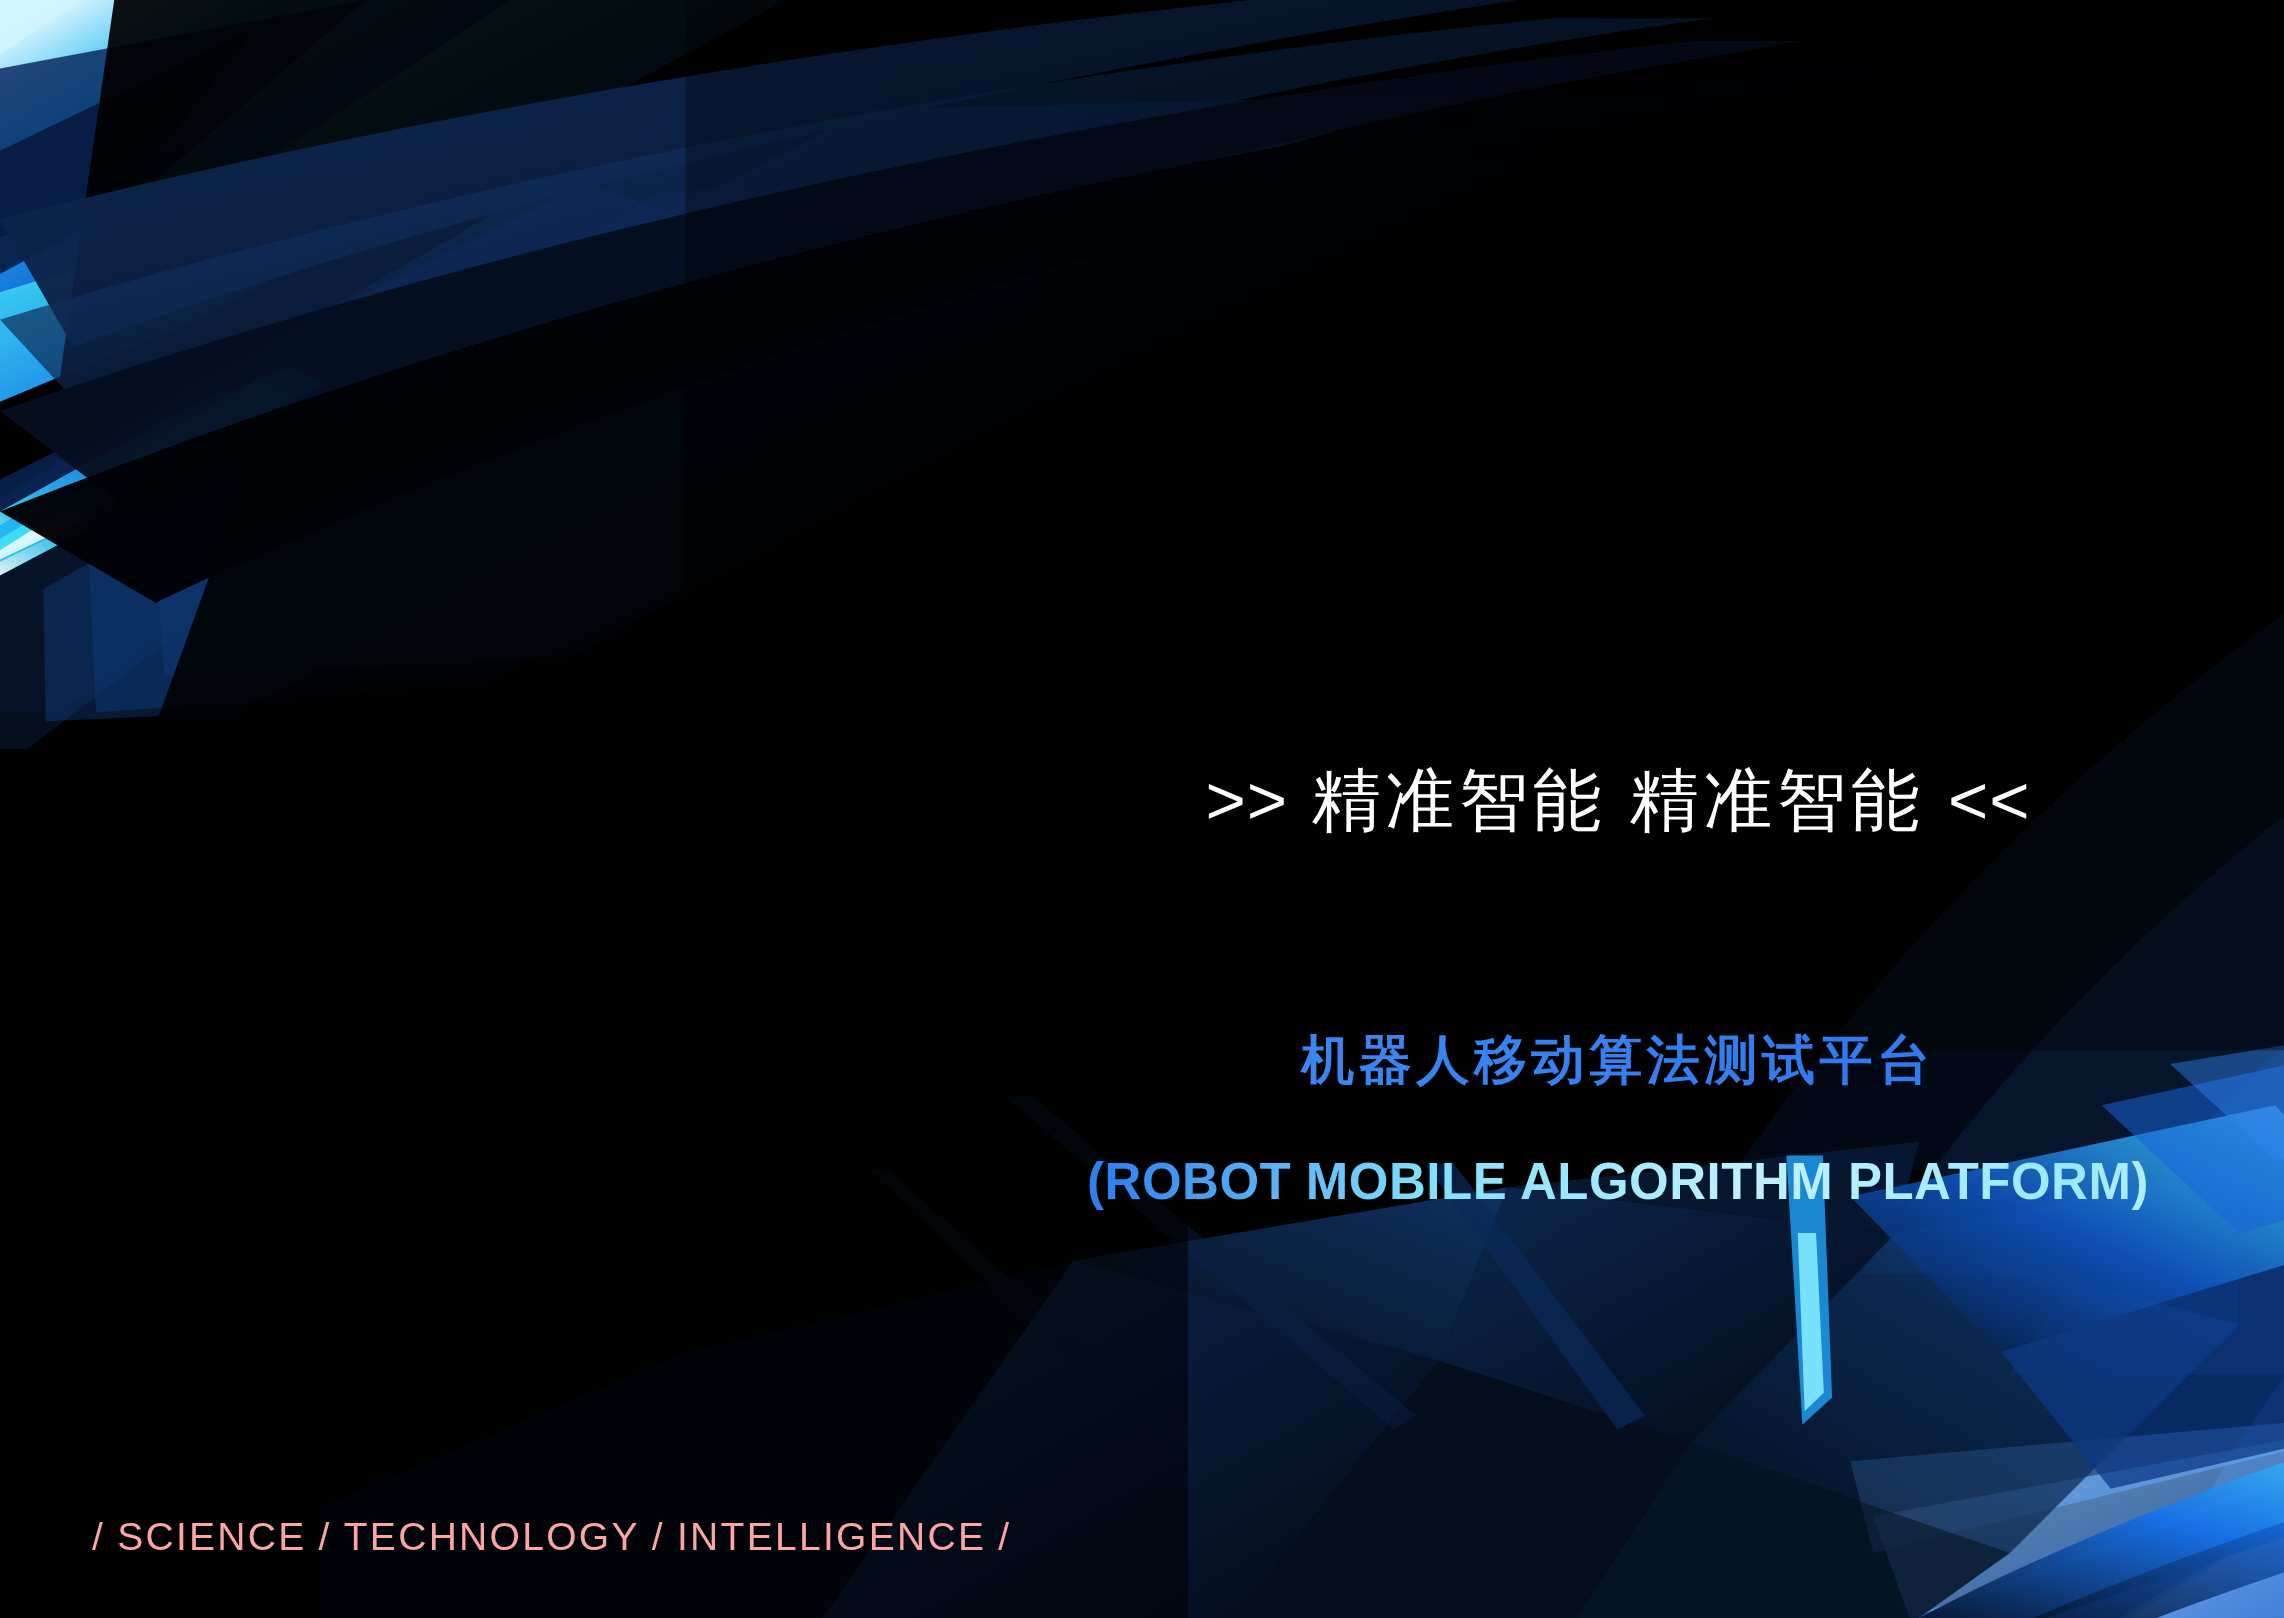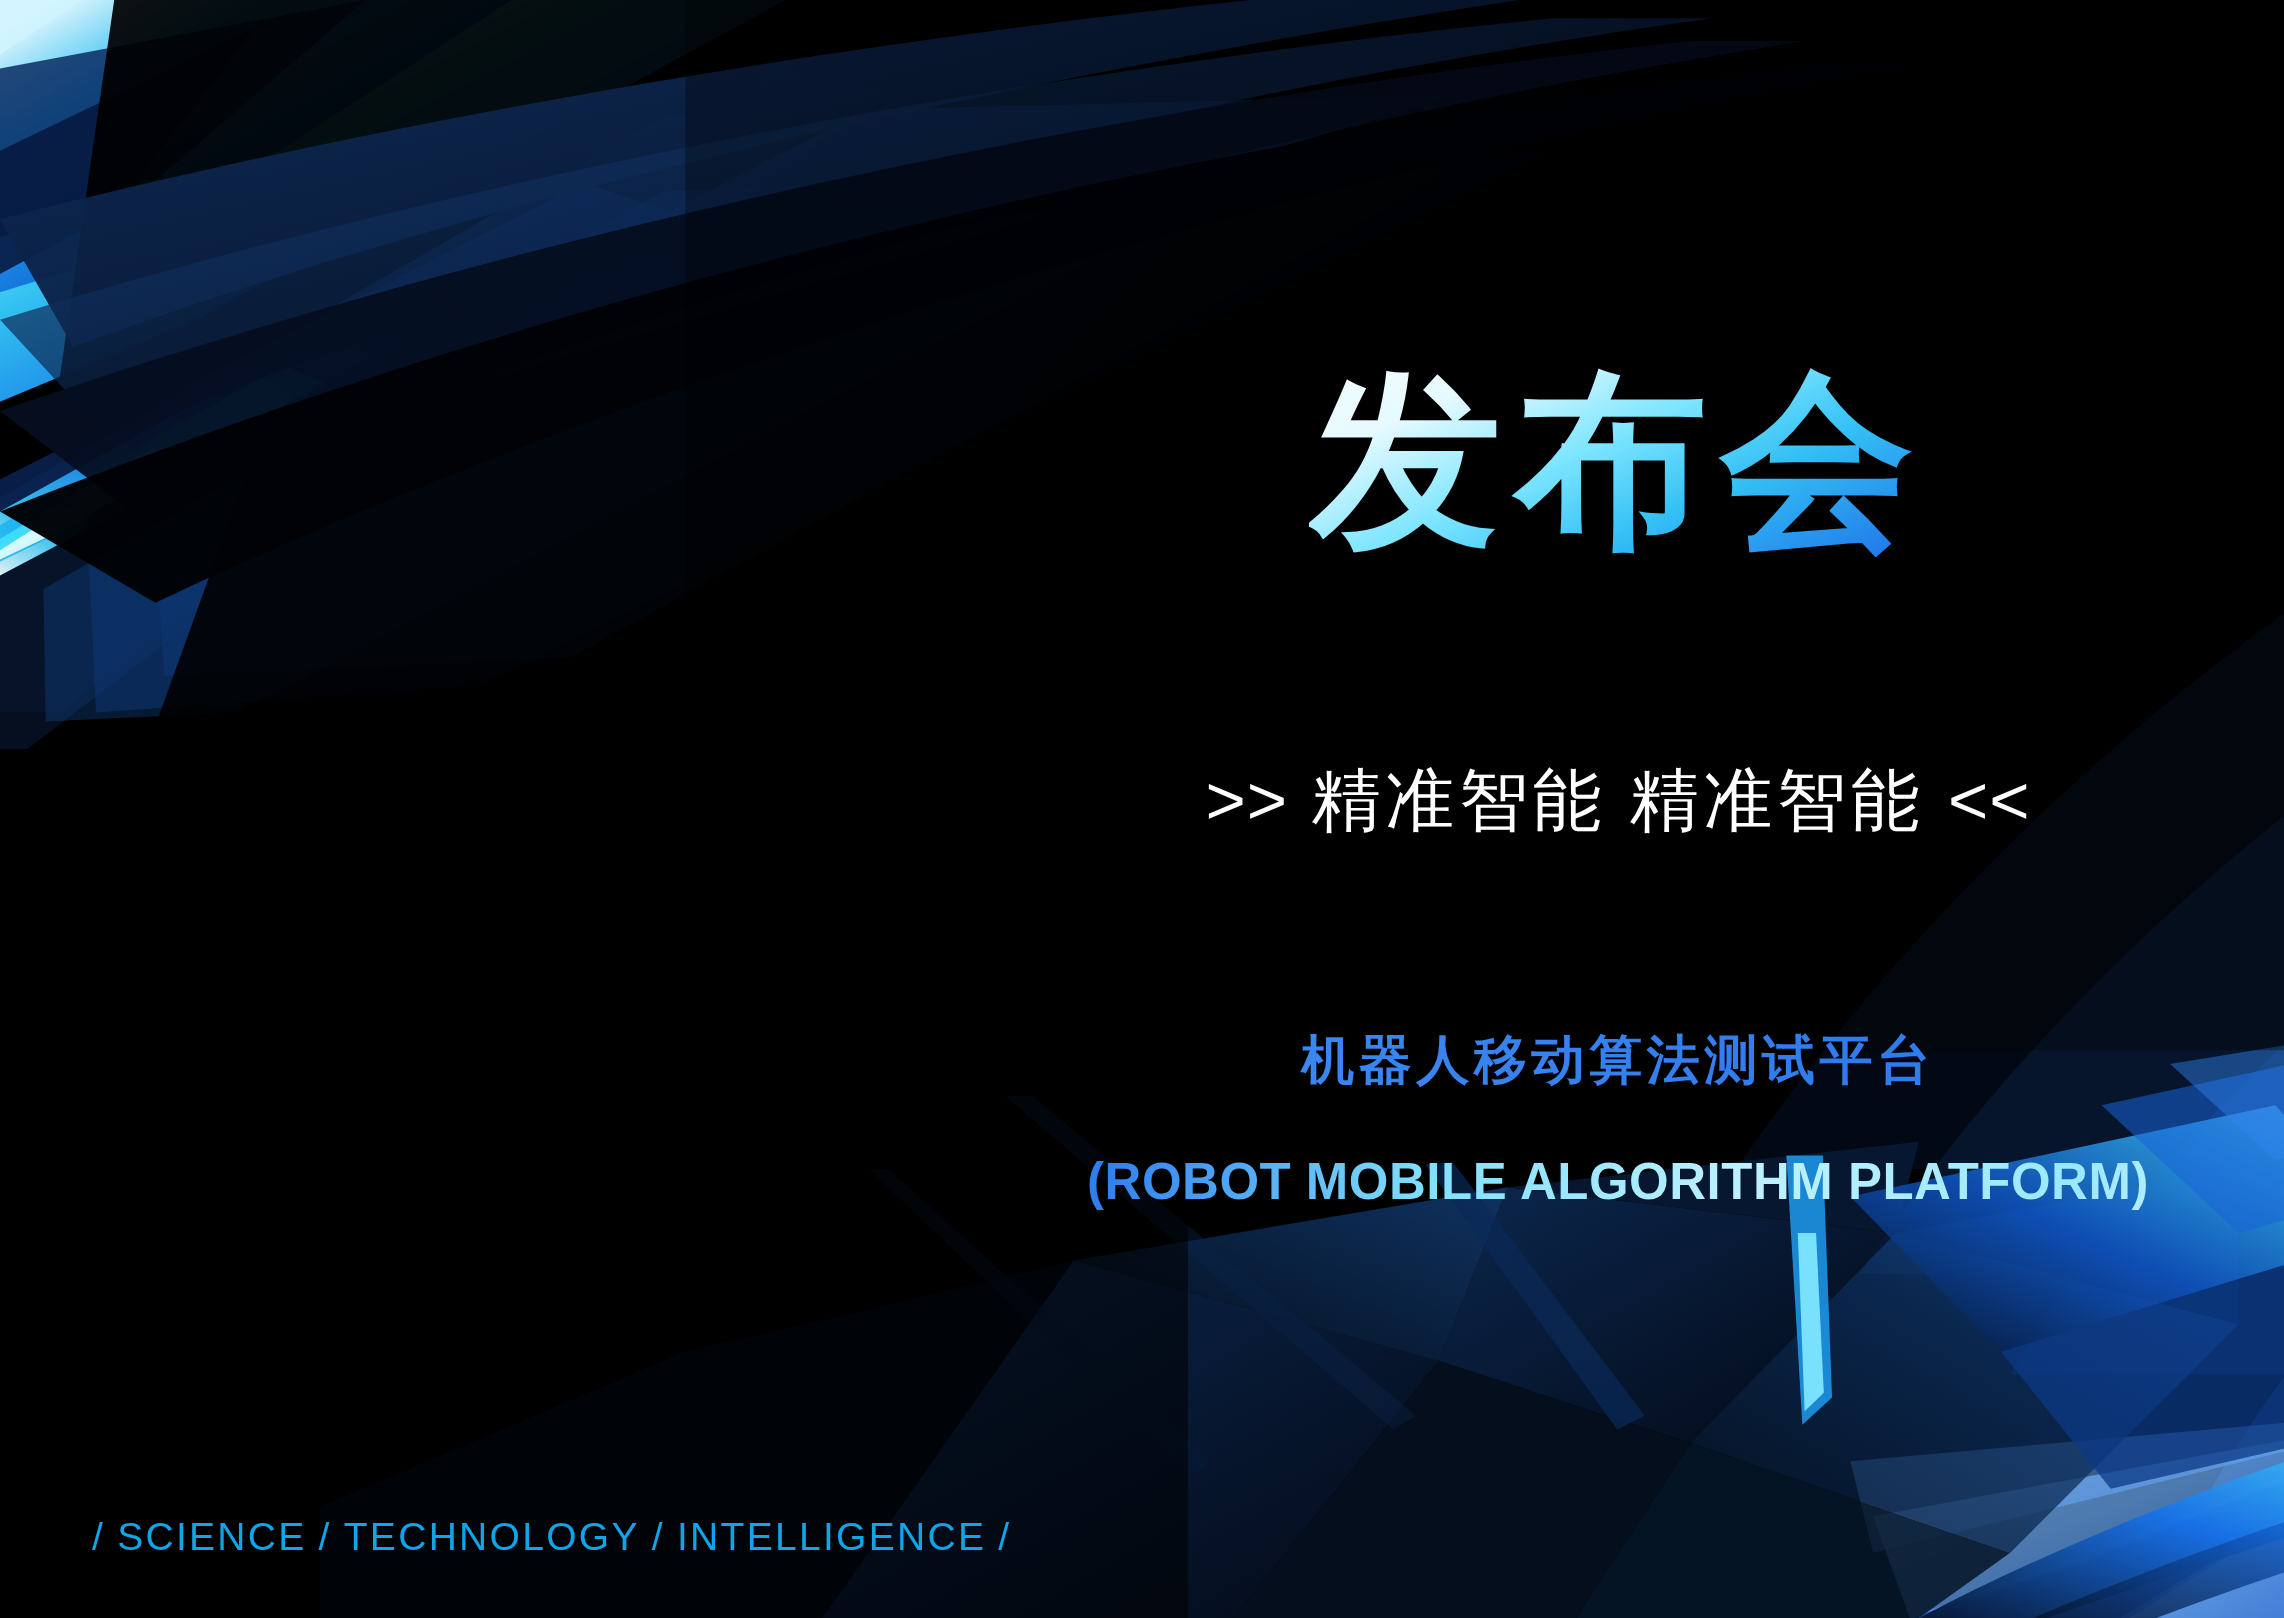--- a/index.html
+++ b/index.html
@@ -73,21 +73,21 @@
     background:linear-gradient(95deg,#9FE4FB 0%,#6FD9FA 8%,#EFFBFF 17%,#4DB4F6 26%,#2E7FEE 34%,#7FE0FB 44%,#BFF1FF 54%,#9AE8FD 64%,#F4FEFF 74%,#CFF4FF 84%,#EAFCFF 94%,#FFFFFF 100%);
     -webkit-background-clip:text; background-clip:text;
     color:transparent; -webkit-text-fill-color:transparent;
   }
 
   
   .tagline {
     position:absolute;
     bottom:62px; left:80px;
     z-index:20;
-    color:#0ea5e9;
+    color:#fca5a5;
     font-size:39px; font-weight:400; line-height:1;
     letter-spacing:2.3px; white-space:nowrap;
   }
   .tagline .sep { padding:0 12px; font-weight:300; }
 </style>
 </head>
 <body>
 
 <div id="stage">
 
@@ -285,21 +285,20 @@
     <polygon points="3120,2550 3180,2545 3600,3100 3540,3130" fill="#0A2A58" opacity="0.7"></polygon>
 
     <polygon points="2200,2400 2260,2400 3100,3100 3050,3130" fill="#0A2448" opacity="0.4"></polygon>
     <polygon points="1900,2560 1945,2560 2650,3200 2610,3230" fill="#081C3A" opacity="0.35"></polygon>
 
     <polygon points="0,1700 2600,1700 2600,3543 0,3543" fill="#000000" opacity="0.55"></polygon>
     <polygon points="1500,0 5300,0 5300,2300 1500,2300" fill="#000000" opacity="0.32"></polygon>
   </svg>
 
   <div class="title-row">
-    <span class="title-cn">发布会</span>
   </div>
 
   <div class="slogan">
     <span class="chev">&gt;&gt;</span>
     <span>精准智能 精准智能</span>
     <span class="chev">&lt;&lt;</span>
   </div>
 
   <div class="platform-cn">机器人移动算法测试平台</div>
   <div class="platform-en">(ROBOT MOBILE ALGORITHM PLATFORM)</div>

